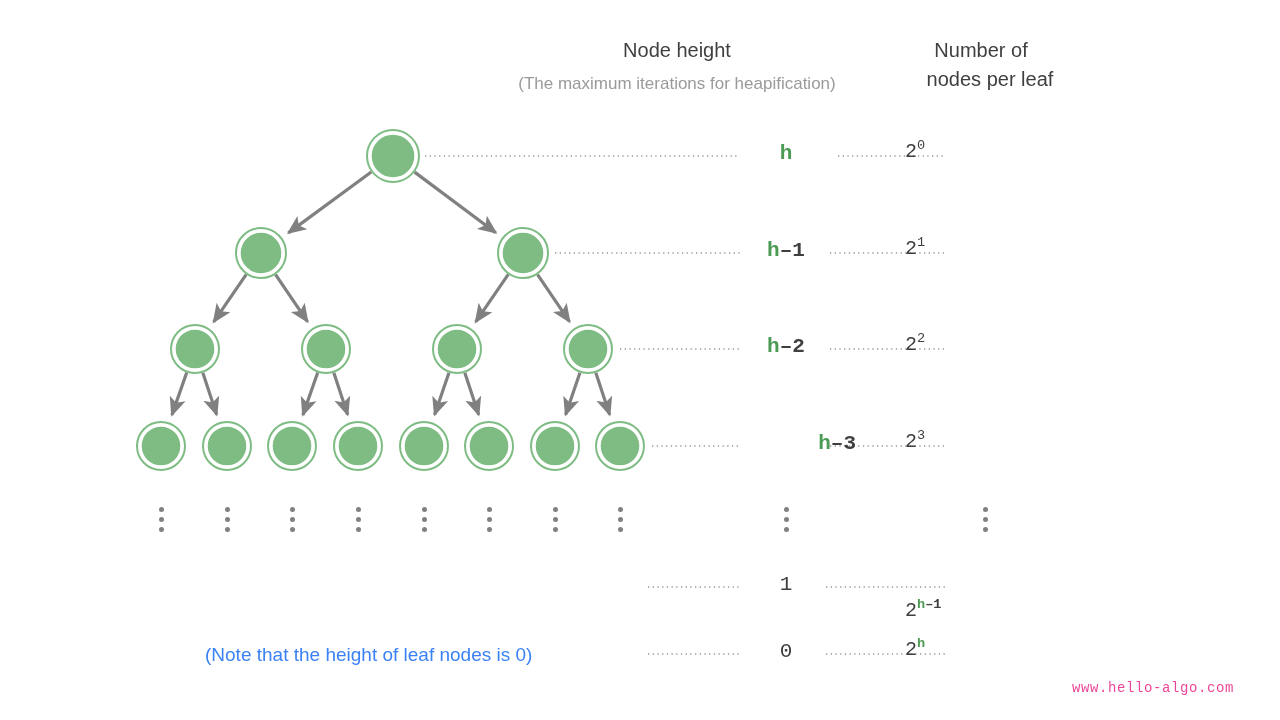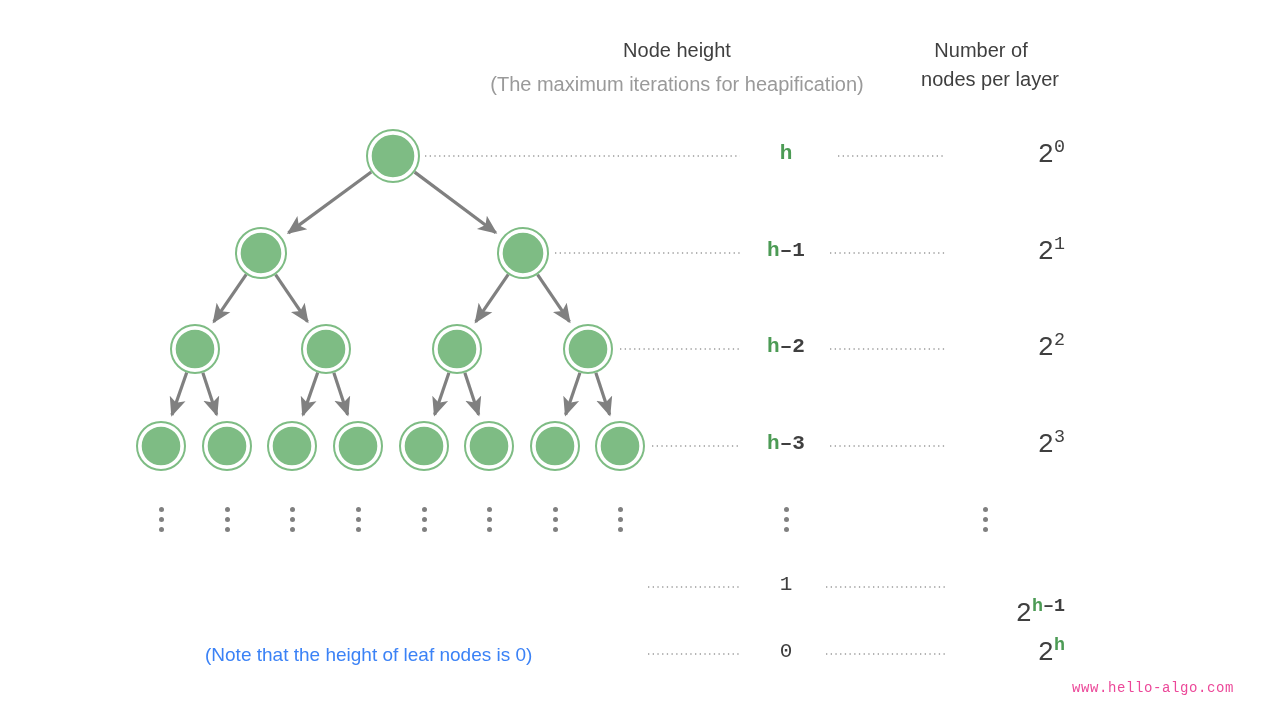--- a/index.html
+++ b/index.html
@@ -34,21 +34,21 @@
     color: #3f3f3f;
     font-size: 20px;
     line-height: 26px;
     white-space: nowrap;
     font-family: "Liberation Sans", sans-serif;
   }
   .hdr-sub {
     position: absolute;
     text-align: center;
     color: #9a9a9a;
-    font-size: 20px;
+    font-size: 17px;
     line-height: 22px;
     white-space: nowrap;
     font-family: "Liberation Sans", sans-serif;
   }
   .hlabel {
     position: absolute;
     text-align: center;
     white-space: nowrap;
     font-family: "Liberation Mono", "DejaVu Sans Mono", monospace;
     font-size: 21px;
@@ -61,24 +61,24 @@
   .plain {
     position: absolute;
     text-align: center;
     white-space: nowrap;
     font-family: "Liberation Mono", "DejaVu Sans Mono", monospace;
     font-size: 21px;
     color: #3f3f3f;
   }
   .pow {
     position: absolute;
-    text-align: right;
-    white-space: nowrap;
-    font-family: "Liberation Mono", "DejaVu Sans Mono", monospace;
-    font-size: 27px;
+    text-align: left;
+    white-space: nowrap;
+    font-family: "Liberation Mono", "DejaVu Sans Mono", monospace;
+    font-size: 20px;
     color: #3f3f3f;
   }
   .pow sup {
     font-size: 0.68em;
     vertical-align: super;
     line-height: 0;
   }
   .pow sup .g { color: #4C9B55; font-weight: bold; }
   .pow sup .d { color: #3f3f3f; font-weight: bold; }
   .note {
@@ -212,30 +212,30 @@
         <line x1="830" y1="446" x2="945" y2="446" stroke="#9a9a9a" stroke-width="1.6" stroke-dasharray="1.3 3.4" stroke-linecap="butt"></line>
         <line x1="826" y1="587" x2="945" y2="587" stroke="#9a9a9a" stroke-width="1.6" stroke-dasharray="1.3 3.4" stroke-linecap="butt"></line>
         <line x1="826" y1="654" x2="945" y2="654" stroke="#9a9a9a" stroke-width="1.6" stroke-dasharray="1.3 3.4" stroke-linecap="butt"></line>
       </g>
   </svg>
 
   <div class="hdr" style="left:537px; top:37px; width:280px;">Node height</div>
   <div class="hdr-sub" style="left:437px; top:73px; width:480px;">(The maximum iterations for heapification)</div>
 
   <div class="hdr" style="left:856px; top:37px; width:250px;">Number of</div>
-  <div class="hdr" style="left:865px; top:66px; width:250px;">nodes per layer</div>
+  <div class="hdr" style="left:865px; top:66px; width:250px;">nodes per leaf</div>
 
   <div id="row-labels">
       <div class="hlabel" style="left: 716px; top: 142px; width: 140px;"><span class="g">h</span></div>
       <div class="pow" style="left: 905px; top: 140px; width: 160px;">2<sup><span class="">0</span></sup></div>
       <div class="hlabel" style="left: 716px; top: 239px; width: 140px;"><span class="g">h</span><span class="d">–1</span></div>
       <div class="pow" style="left: 905px; top: 237px; width: 160px;">2<sup><span class="">1</span></sup></div>
       <div class="hlabel" style="left: 716px; top: 335px; width: 140px;"><span class="g">h</span><span class="d">–2</span></div>
       <div class="pow" style="left: 905px; top: 333px; width: 160px;">2<sup><span class="">2</span></sup></div>
-      <div class="hlabel" style="left: 716px; top: 432px; width: 140px;"><span class="g">h</span><span class="d">–3</span></div>
+      <div class="hlabel" style="left: 716px; top: 432px; width: 140px; text-align: right;"><span class="g">h</span><span class="d">–3</span></div>
       <div class="pow" style="left: 905px; top: 430px; width: 160px;">2<sup><span class="">3</span></sup></div>
       <div class="plain" style="left: 716px; top: 573px; width: 140px;">1</div>
       <div class="pow" style="left: 905px; top: 599px; width: 160px;">2<sup><span class="g">h</span><span class="d">–1</span></sup></div>
       <div class="plain" style="left: 716px; top: 640px; width: 140px;">0</div>
       <div class="pow" style="left: 905px; top: 638px; width: 160px;">2<sup><span class="g">h</span></sup></div>
     </div>
 
   <div id="ellipsis-layer">
       <div class="vdots" style="left: 158.5px; top: 507px;">
         <i></i>

